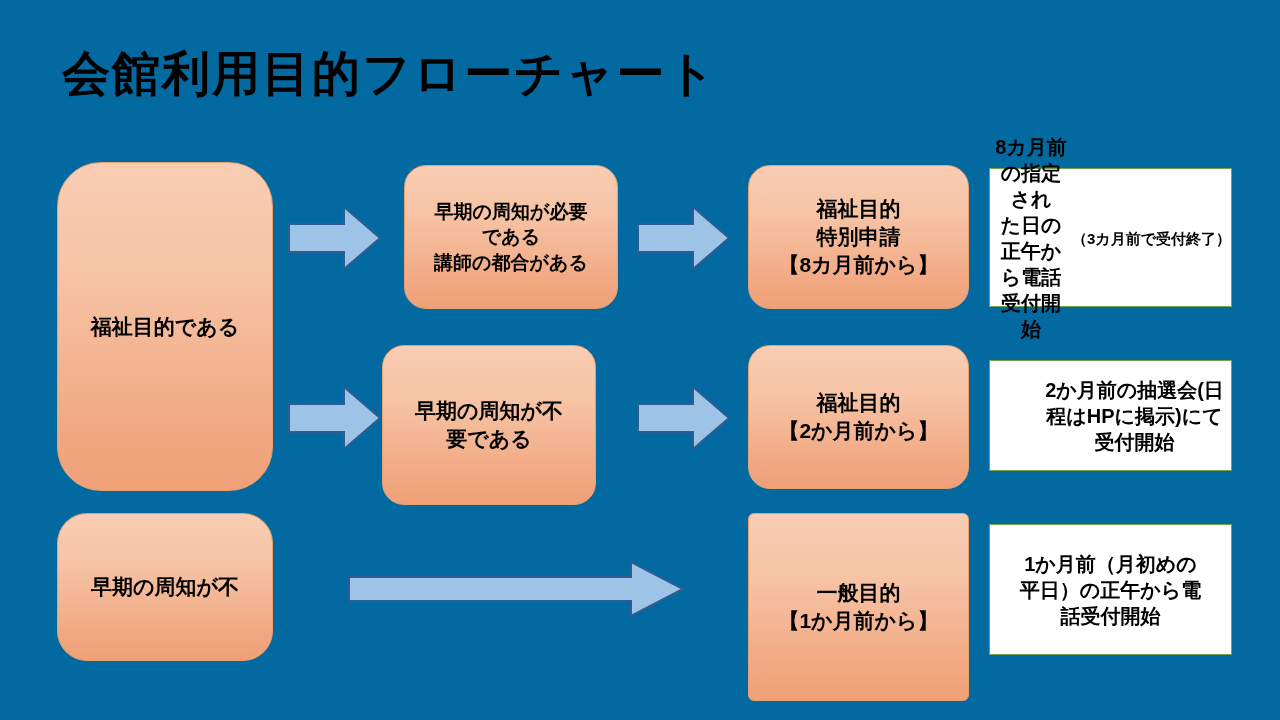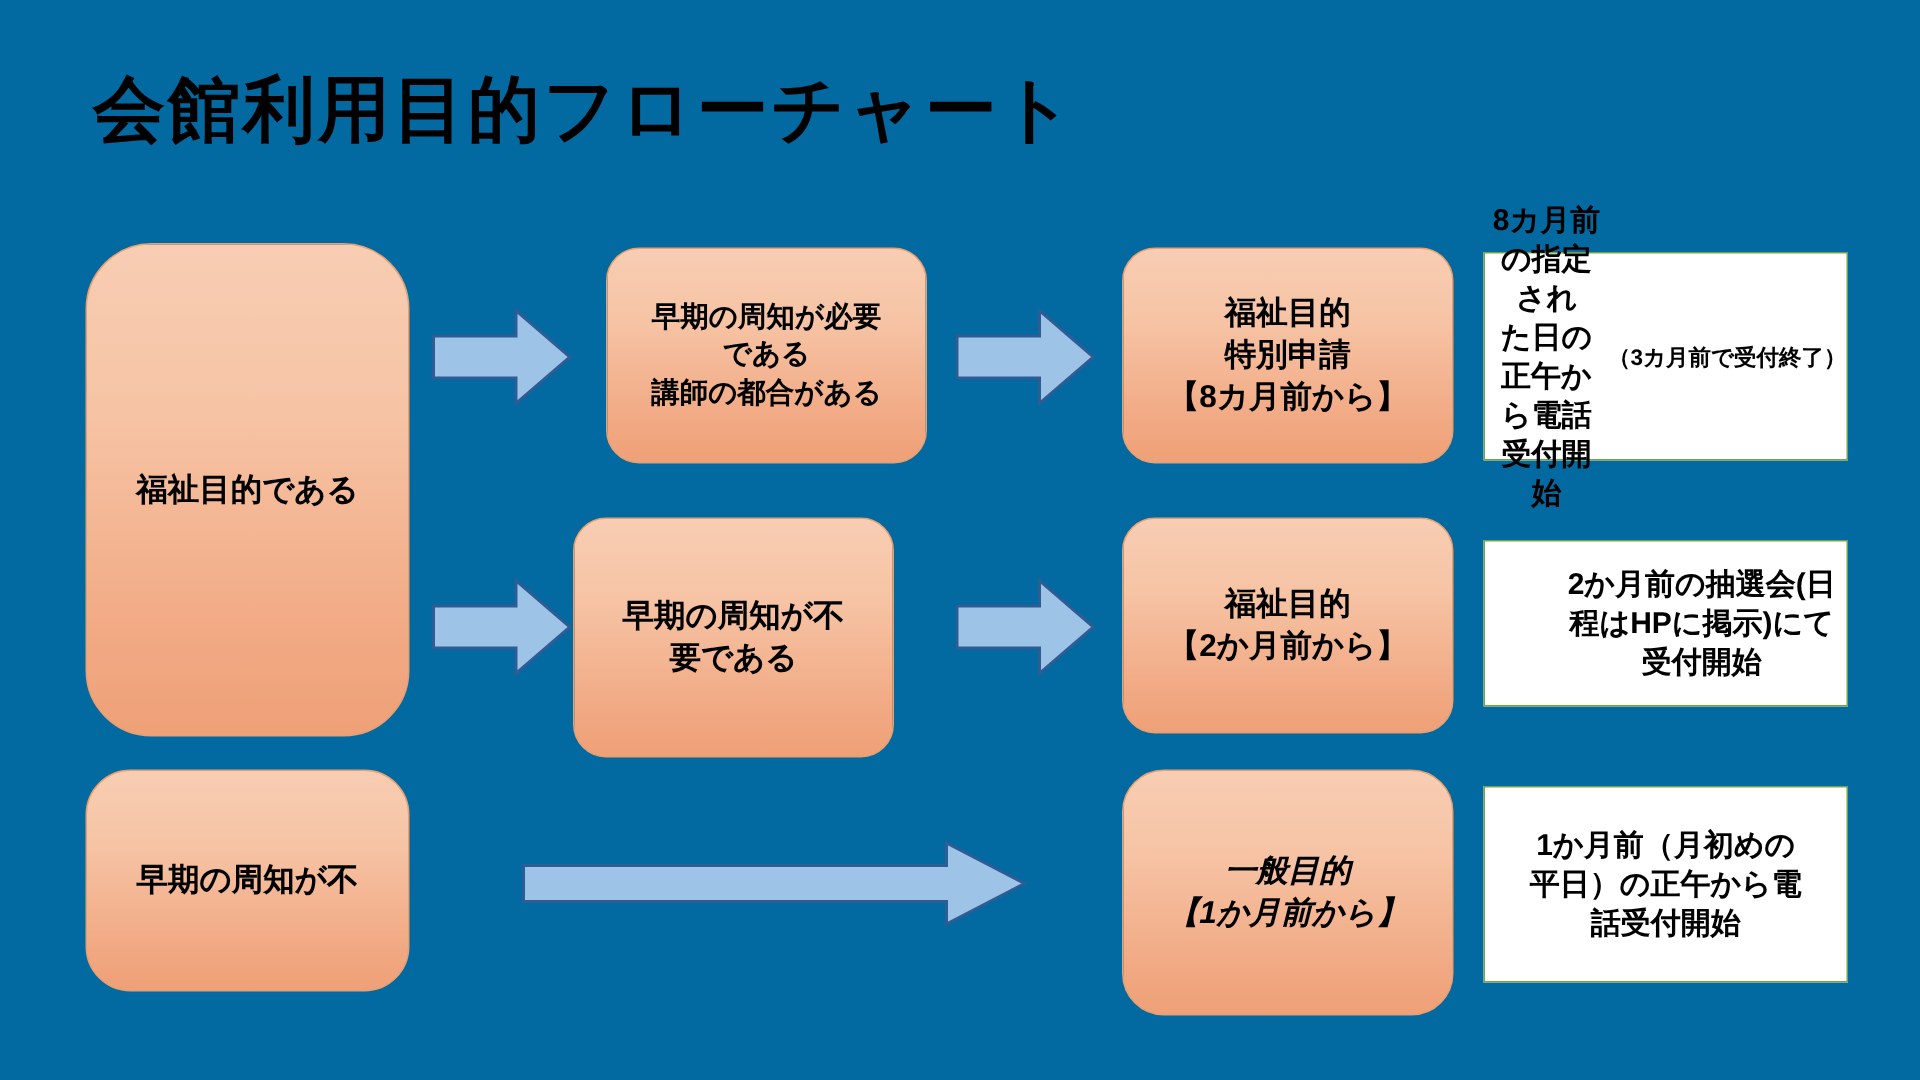--- a/index.html
+++ b/index.html
@@ -83,24 +83,23 @@
     left: 748px; top: 165px;  width: 221px; height: 144px;
     border-radius: 22px;
     font-size: 21px;
   }
   #box-welfare-2m {
     left: 748px; top: 345px;  width: 221px; height: 144px;
     border-radius: 22px;
     font-size: 21px;
   }
   #box-general-1m {
-    left: 748px; top: 513px;  width: 221px; height: 164px;
-    border-radius: 28px;
-    font-size: 21px;
-    font-style: italic;
+    left: 748px; top: 513px;  width: 221px; height: 188px;
+    border-radius: 6px;
+    font-size: 21px;
   }
 
   
   .note-box {
     position: absolute;
     box-sizing: border-box;
     background: #FFFFFF;
     border: 1px solid #75A34B;
     display: flex;
     flex-direction: row;

